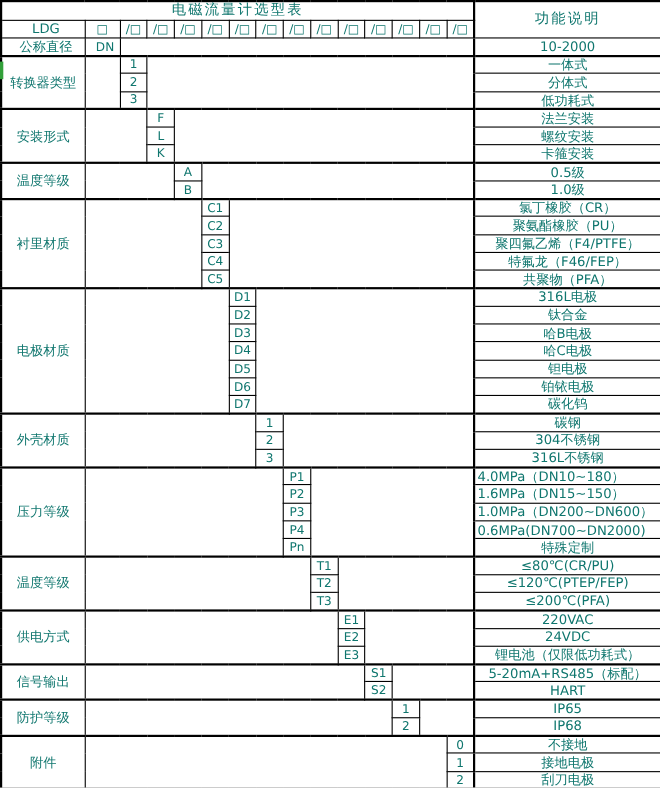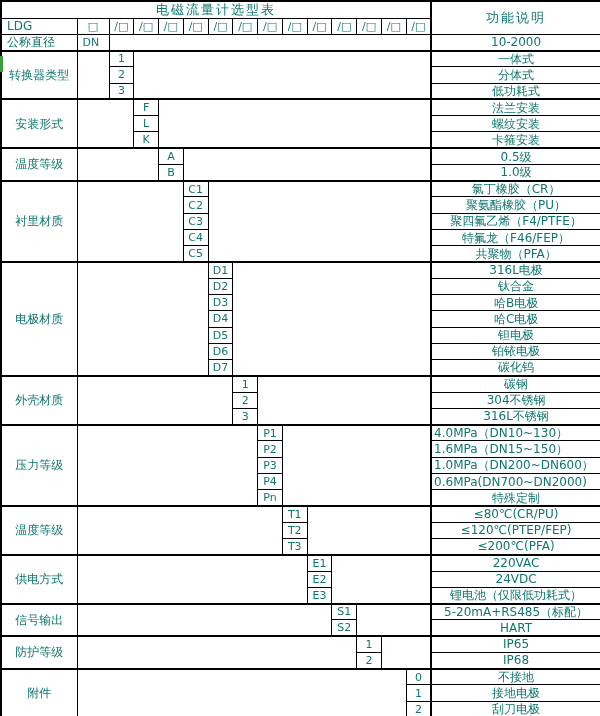--- a/index.html
+++ b/index.html
@@ -9,21 +9,21 @@
         border:2px solid #000;}
   td{border:1px solid #000;padding:0;margin:0;text-align:center;vertical-align:middle;
      font-size:12px;line-height:1;white-space:nowrap;overflow:hidden;}
   tr{height:16.27px;}
   tr.r-title{height:17px;}
   td.title{font-size:13px;letter-spacing:2px;}
   td.rhead{font-size:13px;letter-spacing:2px;}
   td.rc{border-left:2px solid #000;text-align:center;}
   tr.gb td{border-top:2px solid #000;}
   td.label{font-size:12px;}
-  td.lft{text-align:left;padding-left:5px;}
+  td.lft{text-align:center;padding-left:5px;}
   td.code{font-size:11px;}
   td.slot{font-size:11px;}
   td.desc{font-size:12px;margin-left:48px;}
   td.desc.left{text-align:left;padding-left:2px;}
   .artifact{position:absolute;left:0;top:56px;width:3px;height:16px;}
 </style>
 </head>
 <body>
 
 <div id="stage">
@@ -182,21 +182,21 @@
         </tr>
         <tr>
           <td class="code">3</td>
           <td class="desc rc">316L不锈钢</td>
         </tr>
         <tr class="gb">
           <td rowspan="5" class="label">压力等级</td>
           <td rowspan="5" colspan="7" class="filler"></td>
           <td class="code">P1</td>
           <td rowspan="5" colspan="6" class="filler"></td>
-          <td class="desc rc left">4.0MPa（DN10~130）</td>
+          <td class="desc rc left">4.0MPa（DN10~180）</td>
         </tr>
         <tr>
           <td class="code">P2</td>
           <td class="desc rc left">1.6MPa（DN15~150）</td>
         </tr>
         <tr>
           <td class="code">P3</td>
           <td class="desc rc left">1.0MPa（DN200~DN600）</td>
         </tr>
         <tr>

